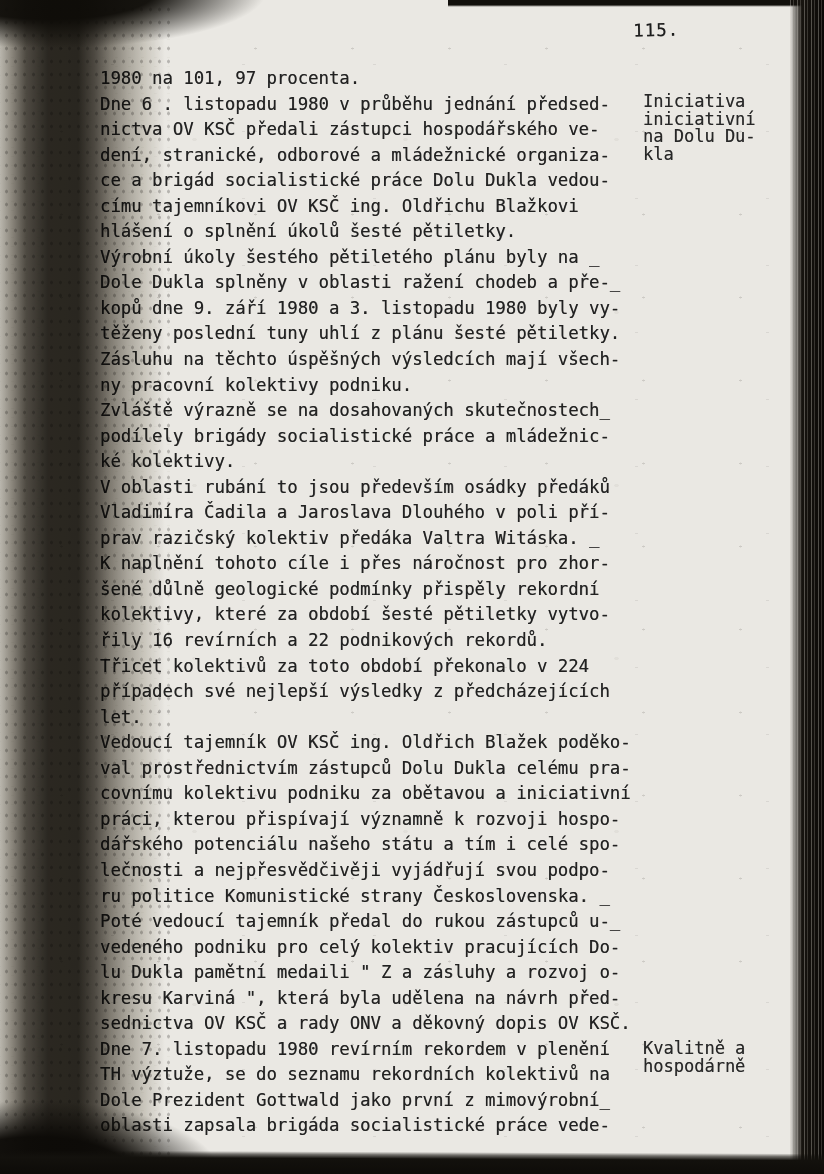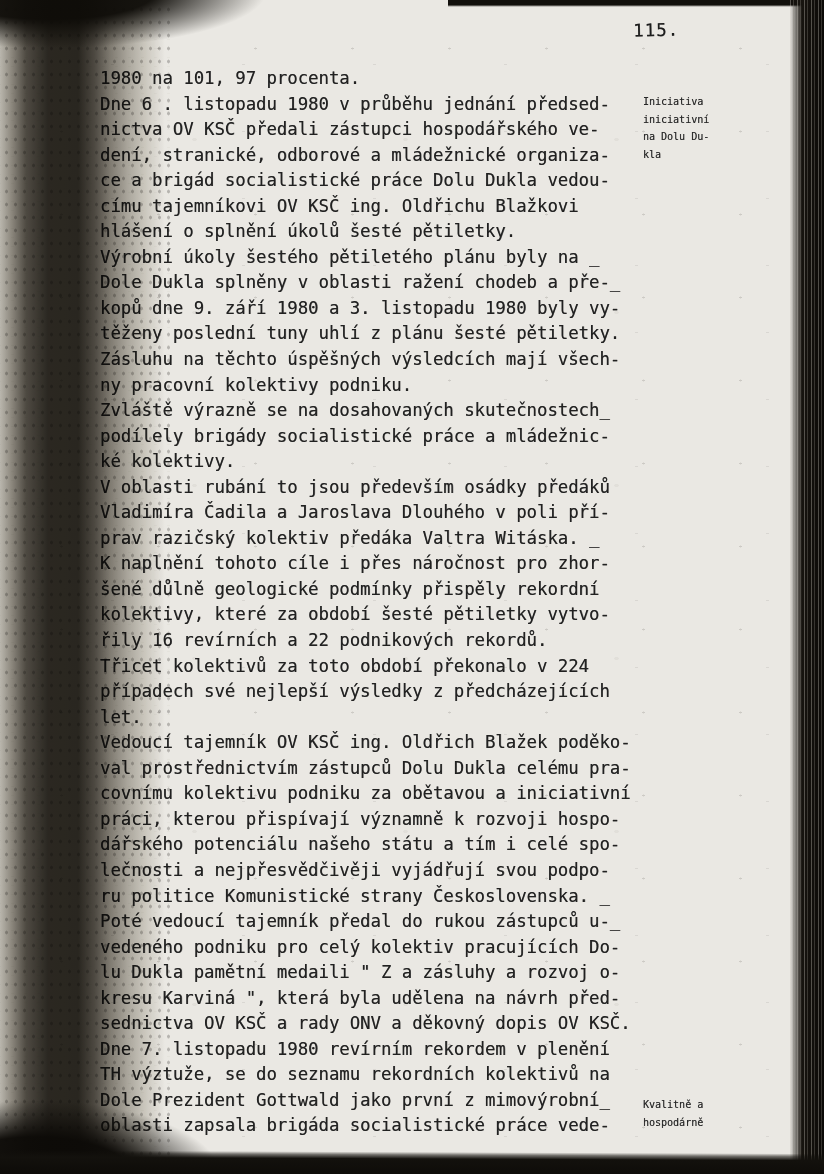--- a/index.html
+++ b/index.html
@@ -30,26 +30,26 @@
   
   .page-number{
     position:absolute;left:633px;top:20px;z-index:2;
     color:#1d1d1d;font-size:17.5px;letter-spacing:1px;
     text-shadow:0.3px 0.3px 0 rgba(28,28,28,0.6);
     transform:rotate(-1.2deg);
   }
   
   .margin-note{
     position:absolute;left:643px;z-index:2;
-    color:#272727;font-size:10px;
+    color:#272727;font-size:17px;
     text-shadow:0.25px 0.25px 0 rgba(30,30,30,0.5);
   }
   .margin-note .nline{height:17.6px;line-height:17.6px;white-space:pre;}
   #note-0{top:93px;}
-  #note-1{top:1096px;}
+  #note-1{top:1040px;}
   
   .spine{
     position:absolute;left:0;top:0;bottom:0;width:170px;z-index:5;pointer-events:none;
     background:linear-gradient(90deg,
       #cbc9c3 0px,#97938b 12px,#55514a 26px,#2e2b25 48px,#2c2923 78px,
       #55514a 95px,#8a867e 110px,#bab7b0 128px,#dddbd5 145px,rgba(234,232,227,0) 165px);
     mix-blend-mode:multiply;
   }
   .spine-grain{
     position:absolute;left:0;top:0;bottom:0;width:170px;z-index:6;pointer-events:none;opacity:.45;

